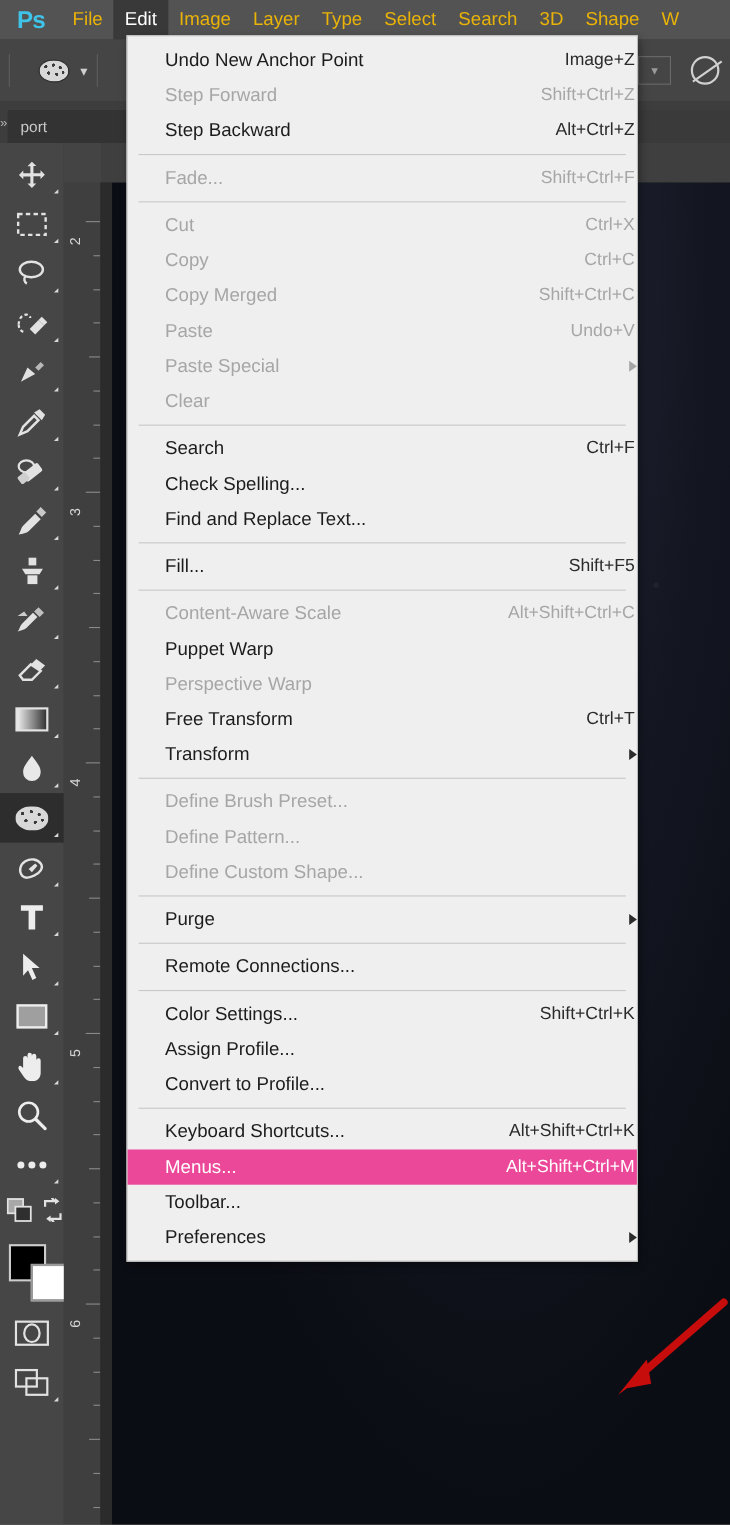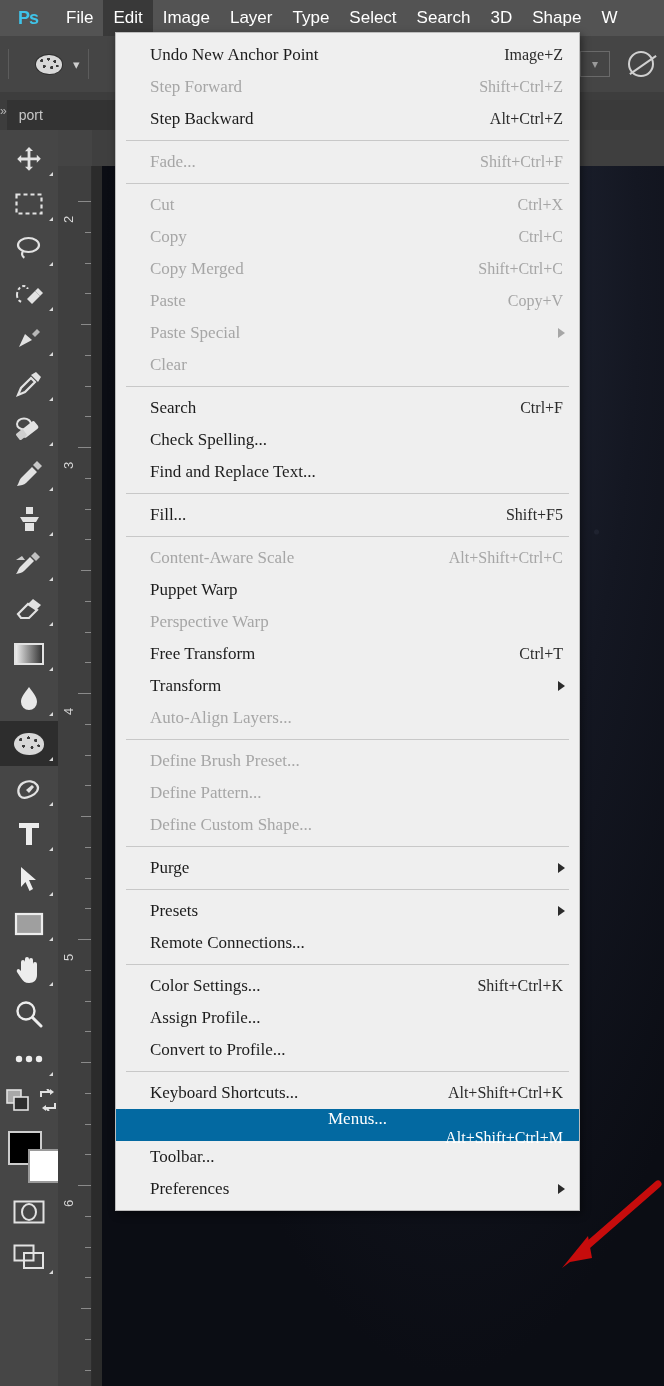--- a/index.html
+++ b/index.html
@@ -13,27 +13,27 @@
 
   
   .menubar {
     position: absolute; left: 0; top: 0; width: 664px; height: 36px;
     background: #535353;
     display: flex; align-items: center;
   }
   .ps-logo {
     width: 56px; height: 36px;
     display: flex; align-items: center; justify-content: center;
-    color: #3fc3e8; font-size: 18px; font-weight: bold;
+    color: #3fc3e8; font-size: 22px; font-weight: bold;
     letter-spacing: -1px; font-family: "Liberation Sans", sans-serif;
   }
   .mb-item {
     height: 36px; padding: 0 10px;
     display: flex; align-items: center;
-    color: #ffffff; font-size: 17px; white-space: nowrap;
+    color: #eab308; font-size: 17px; white-space: nowrap;
   }
   .mb-item.active { background: #393939; color: #ffffff; }
 
   
   .optionsbar {
     position: absolute; left: 0; top: 36px; width: 664px; height: 56px;
     background: #454545;
     display: flex; align-items: center;
   }
   .opt-sep { width: 1px; height: 30px; background: #5c5c5c; margin: 0 8px; }
@@ -143,24 +143,24 @@
   
   .dropdown {
     position: absolute; left: 115px; top: 32px; width: 465px;
     background: #efefef; border: 1px solid #bdbdbd;
     box-shadow: 2px 3px 8px rgba(0,0,0,.45);
     padding: 6px 0 5px 0;
     z-index: 40;
   }
   .mi {
     position: relative; height: 32px; display: flex; align-items: center;
-    padding: 0 14px 0 34px; font-size: 17px; color: #1c1c1c; white-space: nowrap; font-family: Liberation Serif, serif;
+    padding: 0 0 0 34px; font-size: 17px; color: #1c1c1c; white-space: nowrap;
   }
   .mi.dis { color: #a6a6a6; text-align: center; }
-  .mi.hl { background: #0369a1; color: #ffffff; flex-direction: column; }
+  .mi.hl { background: #ec4899; color: #ffffff; }
   .mi .label { flex: 0 0 auto; }
   .mi .accel { margin-left: auto; font-size: 16px; color: #2b2b2b; padding-right: 2px; }
   .mi.dis .accel { color: #a6a6a6; }
   .mi.hl .accel { color: #ffffff; }
   .mi .sub {
     margin-left: auto; width: 0; height: 0;
     border-top: 5px solid transparent; border-bottom: 5px solid transparent;
     border-left: 7px solid #2b2b2b;
   }
   .mi.dis .sub { border-left-color: #a6a6a6; }
@@ -504,21 +504,21 @@
       <div class="mi dis">
         <span class="label">Copy</span>
         <span class="accel">Ctrl+C</span>
       </div>
       <div class="mi dis">
         <span class="label">Copy Merged</span>
         <span class="accel">Shift+Ctrl+C</span>
       </div>
       <div class="mi dis">
         <span class="label">Paste</span>
-        <span class="accel">Copy+V</span>
+        <span class="accel">Undo+V</span>
       </div>
       <div class="mi dis">
         <span class="label">Paste Special</span>
         <span class="sub"></span>
       </div>
       <div class="mi dis">
         <span class="label">Clear</span>
       </div>
       <div class="msep"></div>
       <div class="mi">
@@ -548,43 +548,36 @@
         <span class="label">Perspective Warp</span>
       </div>
       <div class="mi">
         <span class="label">Free Transform</span>
         <span class="accel">Ctrl+T</span>
       </div>
       <div class="mi">
         <span class="label">Transform</span>
         <span class="sub"></span>
       </div>
-      <div class="mi dis">
-        <span class="label">Auto-Align Layers...</span>
-      </div>
       <div class="msep"></div>
       <div class="mi dis">
         <span class="label">Define Brush Preset...</span>
       </div>
       <div class="mi dis">
         <span class="label">Define Pattern...</span>
       </div>
       <div class="mi dis">
         <span class="label">Define Custom Shape...</span>
       </div>
       <div class="msep"></div>
       <div class="mi">
         <span class="label">Purge</span>
         <span class="sub"></span>
       </div>
       <div class="msep"></div>
-      <div class="mi">
-        <span class="label">Presets</span>
-        <span class="sub"></span>
-      </div>
       <div class="mi">
         <span class="label">Remote Connections...</span>
       </div>
       <div class="msep"></div>
       <div class="mi">
         <span class="label">Color Settings...</span>
         <span class="accel">Shift+Ctrl+K</span>
       </div>
       <div class="mi">
         <span class="label">Assign Profile...</span>

